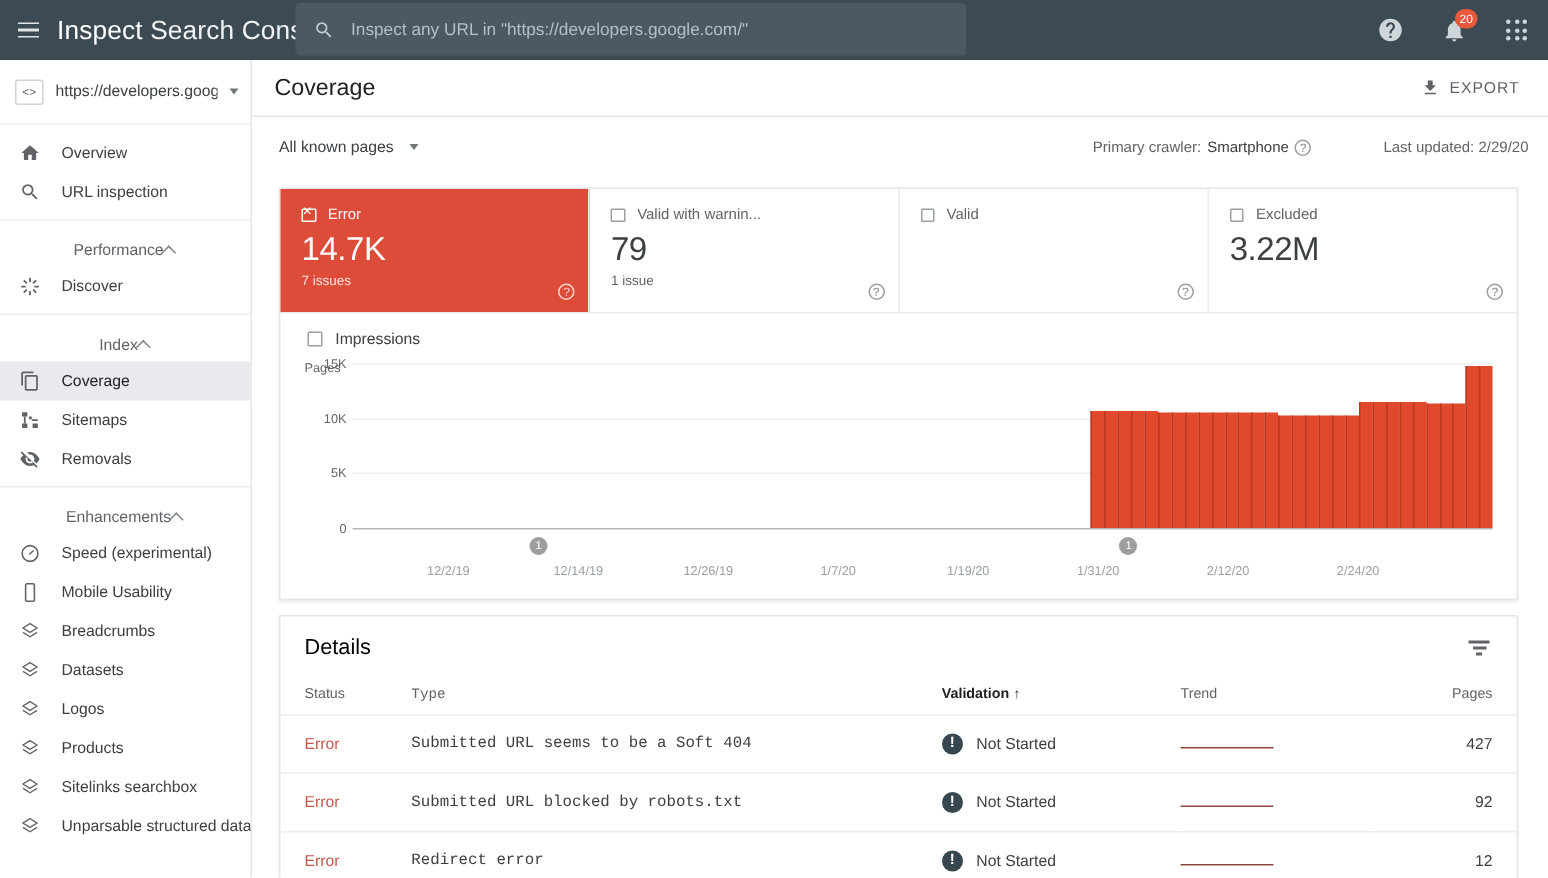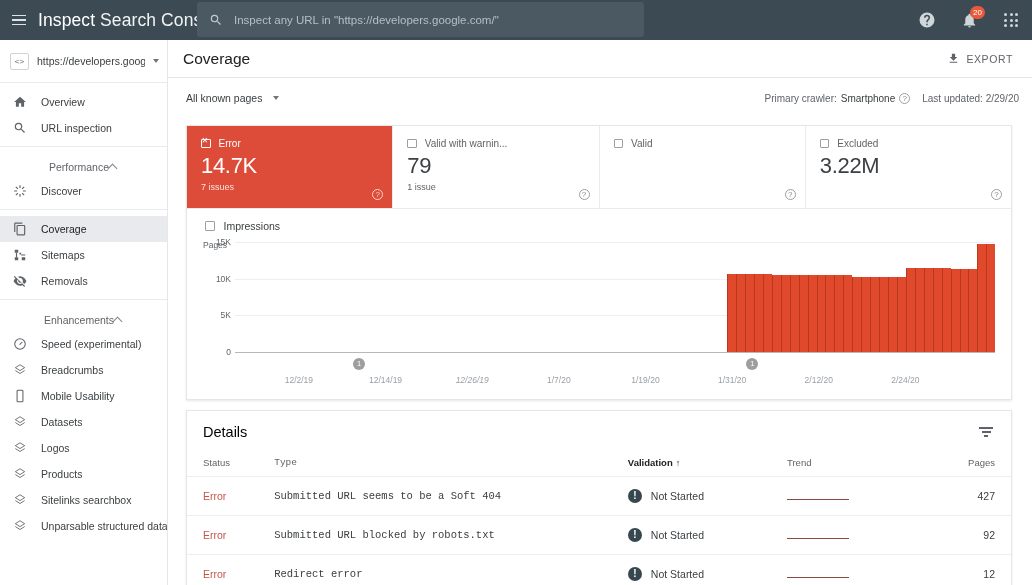--- a/index.html
+++ b/index.html
@@ -80,21 +80,21 @@
     padding: 0 13px 0 15px; border-bottom: 1px solid #e4e6e8;
   }
   .pagetitle { font-size: 15.5px; color: #202124; font-weight: 400; }
   .exportbtn { display: flex; align-items: center; gap: 6px; cursor: pointer; padding: 4px 6px; }
   .exportbtn .lbl { font-size: 10.5px; color: #5f6368; letter-spacing: .6px; }
 
   .filterbar { height: 40px; display: flex; align-items: center; justify-content: space-between; padding: 0 13px 0 18px; }
   .knownpages { display: flex; align-items: center; gap: 11px; cursor: pointer; }
   .knownpages .lbl { font-size: 10.5px; color: #3c4043; }
   .metabar { display: flex; align-items: center; gap: 12px; }
-  .metabar .m { font-size: 10px; color: #5f6368; display: flex; align-items: flex-start; gap: 4px; white-space: nowrap; }
+  .metabar .m { font-size: 10px; color: #5f6368; display: flex; align-items: flex-start; gap: 4px; white-space: nowrap; margin-left: 36px; }
   .metabar .m b { font-weight: 500; color: #3c4043; }
 
   .qmark {
     width: 11px; height: 11px; border: 1px solid #9aa0a6; border-radius: 50%;
     color: #80868b; font-size: 8px; line-height: 9.5px; text-align: center; display: inline-block; cursor: pointer;
   }
 
   
   .card-wrap { margin: 7px 20px 0 18px; background: #fff; border: 1px solid #e4e6e8; box-shadow: 0 1px 2px rgba(60,64,67,.12); }
   .cards { display: flex; height: 82px; }
@@ -247,20 +247,24 @@
         <span class="ic">
             <svg width="14" height="14" viewBox="0 0 24 24">
               <path fill="#5f6368" d="M11 2h2v5h-2zM11 17h2v5h-2zM2 11h5v2H2zM17 11h5v2h-5zM4.2 5.6l1.4-1.4 3.5 3.5-1.4 1.4zM14.9 16.3l1.4-1.4 3.5 3.5-1.4 1.4zM4.2 18.4l3.5-3.5 1.4 1.4-3.5 3.5zM14.9 7.7l3.5-3.5 1.4 1.4-3.5 3.5z"></path>
             </svg>
           </span>
         <span class="lb">Discover</span>
       </div>
     </div>
 
     <div class="navsec">
+      <div class="sechead">
+        <span>Index</span>
+        <span class="chev"></span>
+      </div>
       <div class="navitem active">
         <span class="ic">
             <svg width="14" height="14" viewBox="0 0 24 24">
               <path fill="#5f6368" d="M16 1H4a2 2 0 00-2 2v14h2V3h12V1zm3 4H8a2 2 0 00-2 2v14a2 2 0 002 2h11a2 2 0 002-2V7a2 2 0 00-2-2zm0 16H8V7h11v14z"></path>
             </svg>
           </span>
         <span class="lb">Coverage</span>
       </div>
       <div class="navitem">
         <span class="ic">
@@ -291,33 +295,33 @@
             <svg width="14" height="14" viewBox="0 0 24 24">
               <path fill="none" stroke="#5f6368" stroke-width="1.8" d="M12 3a9 9 0 110 18 9 9 0 010-18z"></path>
               <path fill="#5f6368" d="M15.5 8l-5 4.5 1.2 1.3L16.7 9z"></path>
             </svg>
           </span>
         <span class="lb">Speed (experimental)</span>
       </div>
       <div class="navitem">
         <span class="ic">
             <svg width="14" height="14" viewBox="0 0 24 24">
+              <rect x="7" y="2" width="10" height="20" rx="1.5" fill="none" stroke="#5f6368" stroke-width="1.8"></rect>
+            </svg>
+          </span>
+        <span class="lb">Mobile Usability</span>
+      </div>
+      <div class="navitem">
+        <span class="ic">
+            <svg width="14" height="14" viewBox="0 0 24 24">
               <path fill="none" stroke="#5f6368" stroke-width="1.5" d="M12 3l8 5-8 5-8-5 8-5z"></path>
               <path fill="none" stroke="#5f6368" stroke-width="1.5" d="M4 13l8 5 8-5"></path>
             </svg>
           </span>
         <span class="lb">Breadcrumbs</span>
-      </div>
-      <div class="navitem">
-        <span class="ic">
-            <svg width="14" height="14" viewBox="0 0 24 24">
-              <rect x="7" y="2" width="10" height="20" rx="1.5" fill="none" stroke="#5f6368" stroke-width="1.8"></rect>
-            </svg>
-          </span>
-        <span class="lb">Mobile Usability</span>
       </div>
       <div class="navitem">
         <span class="ic">
             <svg width="14" height="14" viewBox="0 0 24 24">
               <path fill="none" stroke="#5f6368" stroke-width="1.5" d="M12 3l8 5-8 5-8-5 8-5z"></path>
               <path fill="none" stroke="#5f6368" stroke-width="1.5" d="M4 13l8 5 8-5"></path>
             </svg>
           </span>
         <span class="lb">Datasets</span>
       </div>
@@ -534,21 +538,21 @@
               <div class="bar" style="flex: 1 1 0px; margin: 0px; height: 83.2333px;"></div>
               <div class="bar" style="flex: 1 1 0px; margin: 0px; height: 107.8px;"></div>
               <div class="bar" style="flex: 1 1 0px; margin: 0px; height: 107.8px;"></div>
             </div>
             <div class="annot" style="left: calc(15.6% + 36px); top: 116px;">1</div>
             <div class="annot" style="left: calc(65% + 36px); top: 116px;">1</div>
           </div>
         <div class="xaxis" id="xaxis">
             <span class="xtick" style="left: 4.2%;">12/2/19</span>
             <span class="xtick" style="left: 15.6%;">12/14/19</span>
-            <span class="xtick" style="left: 27%; font-style: italic;">12/26/19</span>
+            <span class="xtick" style="left: 27%;">12/26/19</span>
             <span class="xtick" style="left: 38.4%;">1/7/20</span>
             <span class="xtick" style="left: 49.8%;">1/19/20</span>
             <span class="xtick" style="left: 61.2%;">1/31/20</span>
             <span class="xtick" style="left: 72.6%;">2/12/20</span>
             <span class="xtick" style="left: 84%;">2/24/20</span>
           </div>
       </div>
     </div>
 
     <div class="details">

